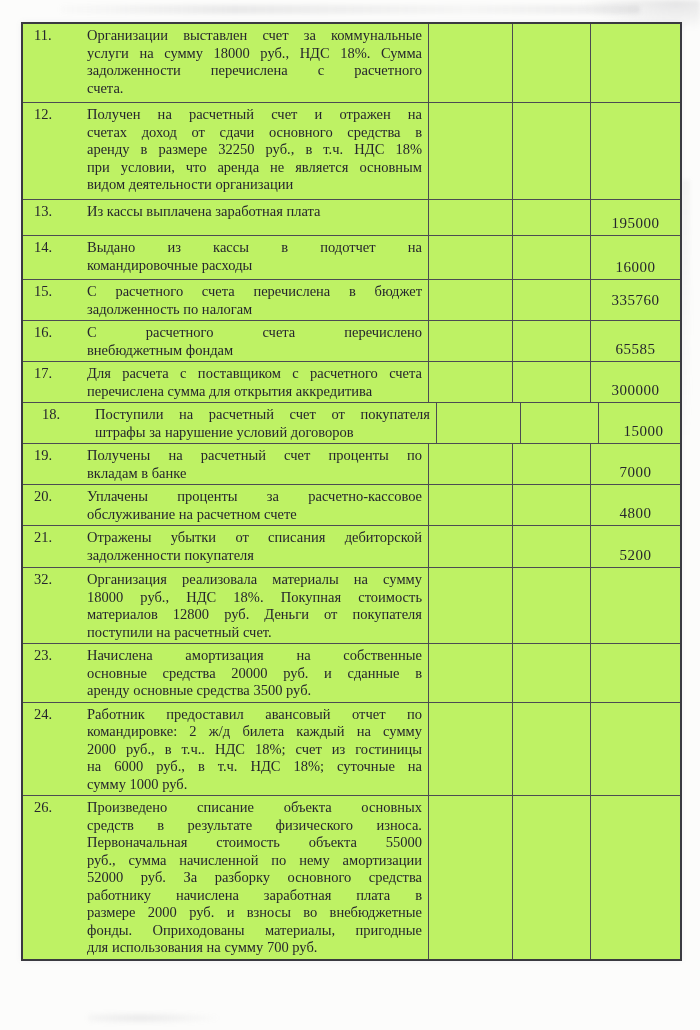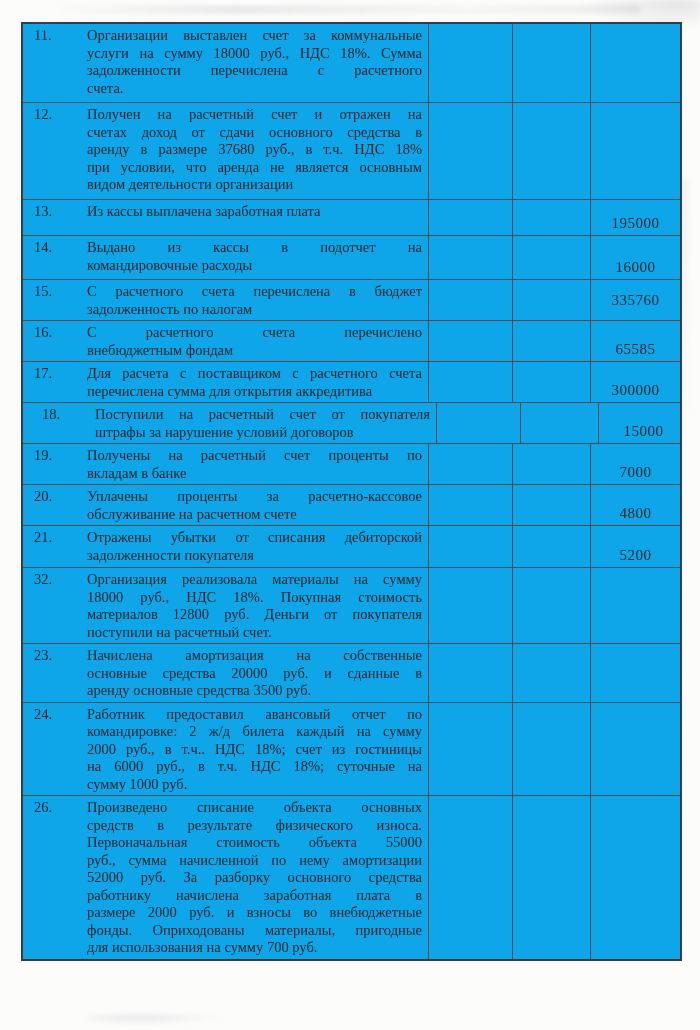--- a/index.html
+++ b/index.html
@@ -36,21 +36,21 @@
   }
   .smudge-right{
     right:10px;top:180px;width:8px;height:260px;
     background:linear-gradient(180deg,rgba(170,170,176,0.10),rgba(170,170,176,0));
     filter:blur(2px);
   }
 
   .table-wrap{
     position:absolute;left:21px;top:22px;width:661px;
     border:2px solid var(--outer);
-    background:#0ea5e9;
+    background:#bef264;
     box-shadow:0 0 6px rgba(120,120,125,0.08);
   }
   .trow{
     display:grid;
     grid-template-columns:405px 84px 78px 90px;
     border-top:1px solid var(--line);
   }
   .trow:first-child{border-top:none;}
   .cell{min-height:100%;}
   .cell.b,.cell.c,.cell.d{border-left:1px solid var(--line);}
@@ -106,21 +106,21 @@
       <div class="cell b"></div>
       <div class="cell c"></div>
       <div class="cell d"></div>
     </div>
     <div class="trow" style="min-height: 97px;">
       <div class="cell a">
         <div class="num">12.</div>
         <div class="desc">
           <div class="jline">Получен на расчетный счет и отражен на</div>
           <div class="jline">счетах доход от сдачи основного средства в</div>
-          <div class="jline">аренду в размере 37680 руб., в т.ч. НДС 18%</div>
+          <div class="jline">аренду в размере 32250 руб., в т.ч. НДС 18%</div>
           <div class="jline">при условии, что аренда не является основным</div>
           <div class="jline last">видом деятельности организации</div>
         </div>
       </div>
       <div class="cell b"></div>
       <div class="cell c"></div>
       <div class="cell d"></div>
     </div>
     <div class="trow" style="min-height: 36px;">
       <div class="cell a">

